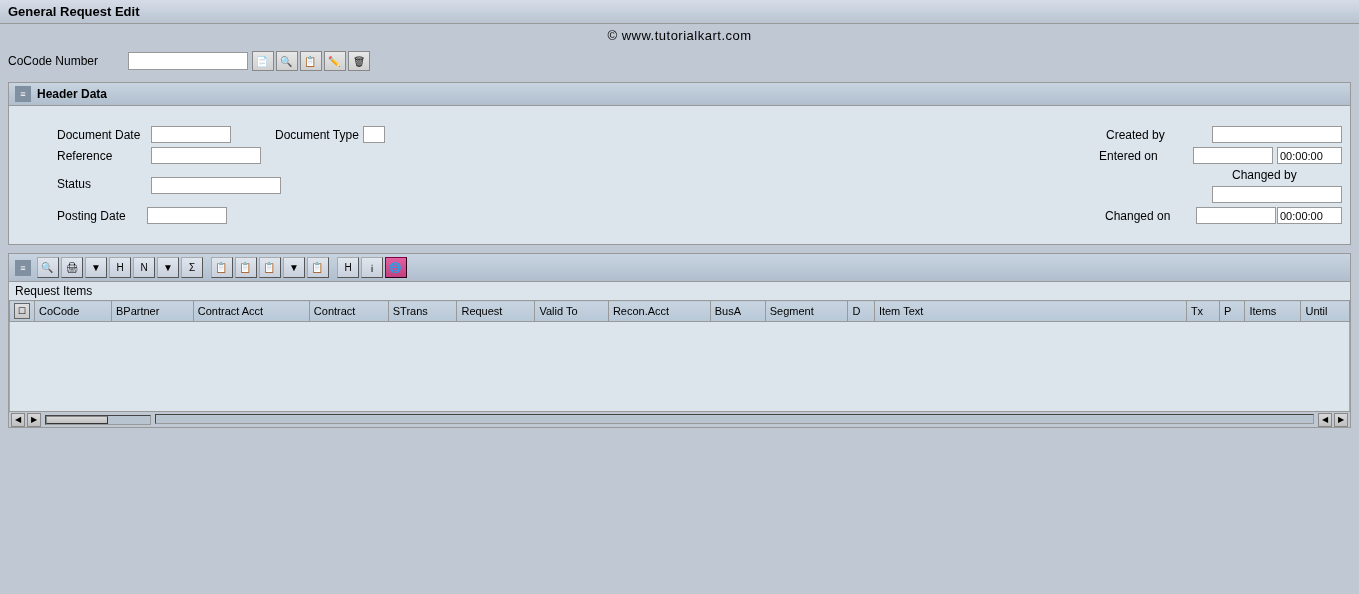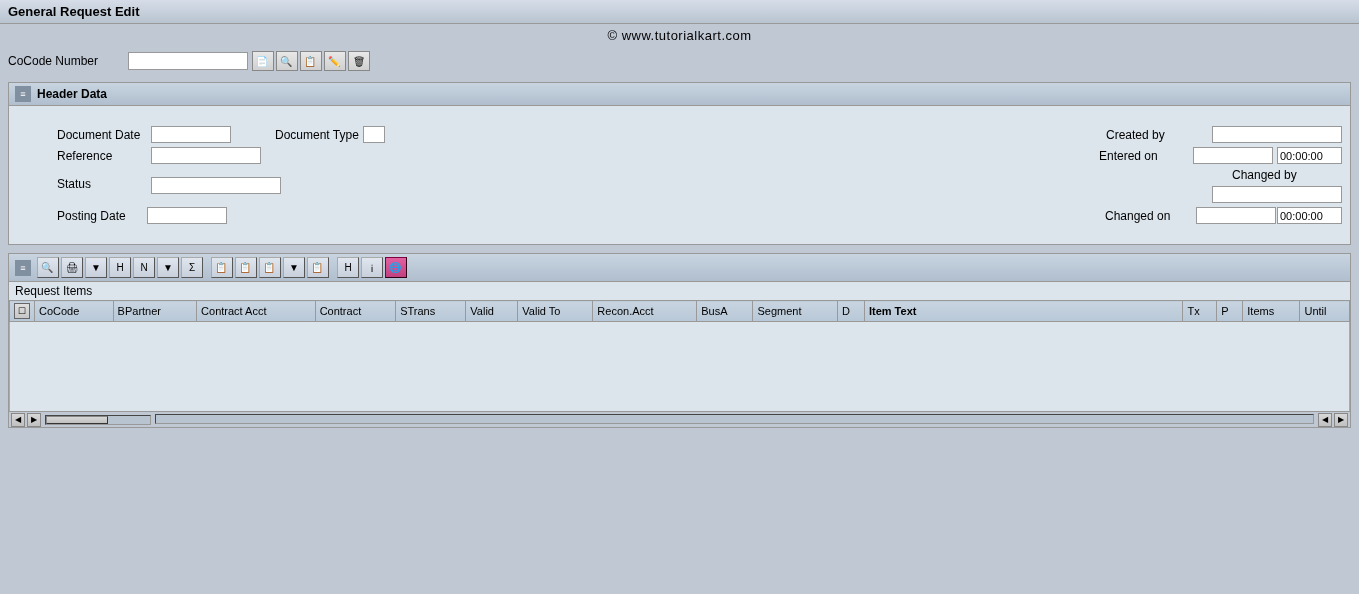--- a/index.html
+++ b/index.html
@@ -418,27 +418,27 @@
         <thead>
           <tr>
             <th style="width:18px;">
               <span class="icon-box">☐</span>
             </th>
             <th>CoCode</th>
             <th>BPartner</th>
             <th>Contract Acct</th>
             <th>Contract</th>
             <th>STrans</th>
-            <th>Valid</th>
+            <th>Request</th>
             <th>Valid To</th>
             <th>Recon.Acct</th>
             <th>BusA</th>
             <th>Segment</th>
             <th>D</th>
-            <th style="min-width:200px;font-weight:bold;">Item Text</th>
+            <th style="min-width:200px;">Item Text</th>
             <th>Tx</th>
             <th>P</th>
             <th>Items</th>
             <th>Until</th>
           </tr>
         </thead>
         <tbody id="items-tbody">
 
           <tr>
             <td colspan="17" style="height:200px;background:#dce4ec;"></td>

